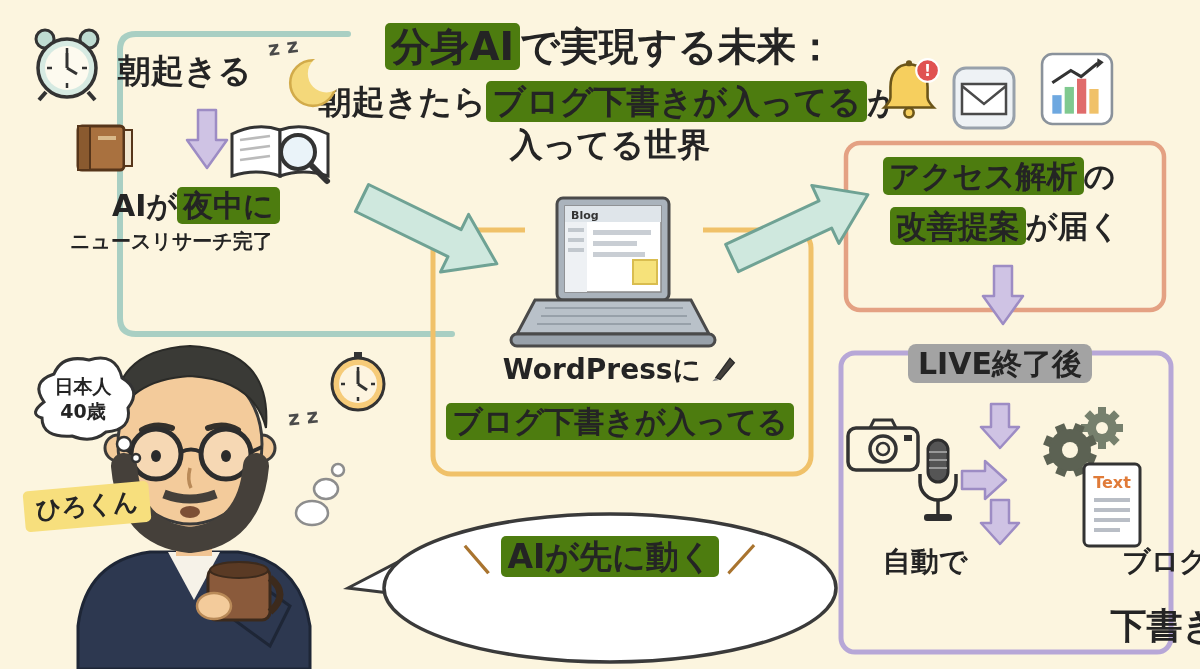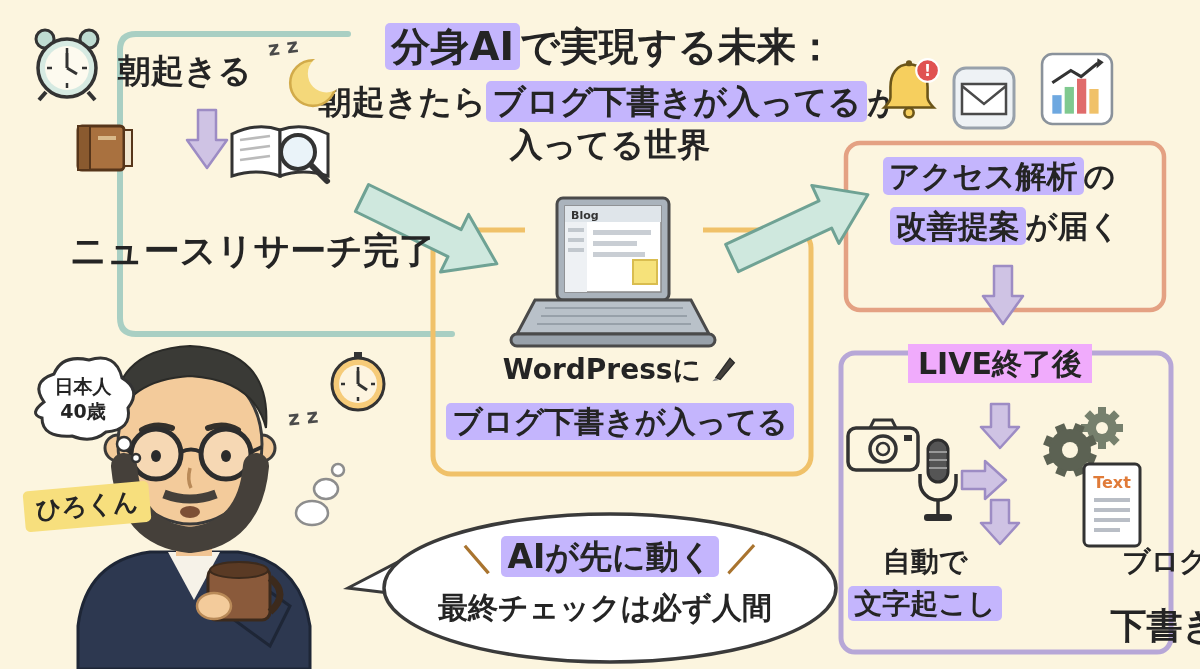--- a/index.html
+++ b/index.html
@@ -1,22 +1,22 @@
 <!DOCTYPE html>
 <html><head>
 <meta charset="utf-8">
 <style>
   body{margin:0;background:#e9e9e9}
   .canvas{position:relative;width:1200px;height:669px;background:#fcf5df;overflow:hidden;
           font-family:"DejaVu Sans",sans-serif;color:#242424}
   .abs{position:absolute}
   .t{font-weight:bold;line-height:1.3;white-space:nowrap}
   .ctr{text-align:center}
-  .hl{background:#c4b5fd;border-radius:5px;padding:1px 6px}
-  .hlt{background:#f0abfc;border-radius:0;padding:2px 10px}
+  .hl{background:#4d7c0f;border-radius:5px;padding:1px 6px}
+  .hlt{background:#a3a3a3;border-radius:8px;padding:2px 10px}
   .mark{color:#a9742f;font-weight:bold;padding:0 8px}
   svg{display:block}
 </style>
 </head>
 <body>
 
 <div class="canvas">
 
   <svg class="abs" style="left:0;top:0" width="1200" height="669" viewBox="0 0 1200 669">
 
@@ -87,21 +87,24 @@
     <path d="M10,22 Q35,10 58,18 L58,64 Q35,56 10,64 Z" fill="#fff" stroke="#333" stroke-width="3"></path>
     <path d="M106,22 Q81,10 58,18 L58,64 Q81,56 106,64 Z" fill="#fff" stroke="#333" stroke-width="3"></path>
     <line x1="58" y1="18" x2="58" y2="64" stroke="#333" stroke-width="2"></line>
     <line x1="18" y1="28" x2="48" y2="24" stroke="#bbb" stroke-width="2.5"></line>
     <line x1="18" y1="38" x2="48" y2="34" stroke="#bbb" stroke-width="2.5"></line>
     <line x1="18" y1="48" x2="48" y2="44" stroke="#bbb" stroke-width="2.5"></line>
     <circle cx="76" cy="40" r="17" fill="#dcebf5" fill-opacity="0.6" stroke="#333" stroke-width="4"></circle>
     <line x1="89" y1="53" x2="105" y2="69" stroke="#333" stroke-width="6" stroke-linecap="round"></line>
   </svg>
 
-  <div class="abs t" style="left:70px;top:228px;font-size:36px">ニュースリサーチ完了</div>
+  <div class="abs t" style="left:112px;top:186px;font-size:30px">
+    <span>AIが</span><span class="hl">夜中に</span>
+  </div>
+  <div class="abs t" style="left:70px;top:228px;font-size:20px">ニュースリサーチ完了</div>
 
   <svg class="abs" style="left:505px;top:196px" width="215" height="158" viewBox="0 0 215 158">
     <rect x="20" y="0" width="178" height="158" fill="#fcf5df"></rect>
     <rect x="52" y="2" width="112" height="102" rx="6" fill="#aab3bc" stroke="#4a4a4a" stroke-width="3"></rect>
     <rect x="60" y="10" width="96" height="86" fill="#fff" stroke="#888" stroke-width="1.5"></rect>
     <rect x="60" y="10" width="96" height="16" fill="#dfe5ea"></rect>
     <text x="66" y="23" font-size="11" font-weight="bold" fill="#333">Blog</text>
     <rect x="60" y="26" width="22" height="70" fill="#eef1f4"></rect>
     <rect x="63" y="32" width="16" height="4" fill="#c2c8ce"></rect>
     <rect x="63" y="42" width="16" height="4" fill="#c2c8ce"></rect>
@@ -215,23 +218,20 @@
     <rect x="4" y="4" width="56" height="82" rx="5" fill="#fff" stroke="#333" stroke-width="3"></rect>
     <text x="32" y="28" font-size="16" font-weight="bold" fill="#e07b39" text-anchor="middle">Text</text>
     <rect x="14" y="38" width="36" height="4" fill="#b9bec6"></rect>
     <rect x="14" y="48" width="36" height="4" fill="#b9bec6"></rect>
     <rect x="14" y="58" width="36" height="4" fill="#b9bec6"></rect>
     <rect x="14" y="68" width="26" height="4" fill="#b9bec6"></rect>
   </svg>
 
   <div class="abs ctr" style="left:830px;top:544px;width:190px">
     <div class="t" style="font-size:28px">自動で</div>
-    <div class="t" style="font-size:28px;margin-top:6px">
-      <span class="hl">文字起こし</span>
-    </div>
   </div>
   <div class="abs ctr" style="left:1100px;top:544px;width:130px">
     <div class="t" style="font-size:28px">ブログ</div>
     <div class="t" style="font-size:36px;margin-top:23px">下書き</div>
   </div>
 
   <svg class="abs" style="left:38px;top:316px" width="312" height="353" viewBox="0 0 312 353">
     <path d="M40,353 L40,310 Q48,245 112,236 L200,236 Q262,245 272,310 L272,353 Z" fill="#2d3850" stroke="#1e2636" stroke-width="3"></path>
     <polygon points="156,236 130,236 156,284 182,236" fill="#f6f2e8"></polygon>
     <rect x="138" y="200" width="36" height="40" fill="#f1c493"></rect>
@@ -291,15 +291,14 @@
     <circle cx="52" cy="15" r="6" fill="#fff" stroke="#8d8d8d" stroke-width="2.5"></circle>
   </svg>
 
   <svg class="abs" style="left:330px;top:508px" width="510" height="161" viewBox="0 0 510 161">
     <polygon points="72,52 84,88 18,80" fill="#fff" stroke="#3a3a3a" stroke-width="3"></polygon>
     <ellipse cx="280" cy="80" rx="226" ry="74" fill="#fff" stroke="#3a3a3a" stroke-width="3.5"></ellipse>
   </svg>
   <div class="abs t ctr" style="left:400px;top:536px;width:420px;font-size:33px">
     <span class="mark">＼</span><span class="hl">AIが先に動く</span><span class="mark">／</span>
   </div>
-  <div class="abs t ctr" style="left:385px;top:588px;width:440px;font-size:30px">最終チェックは必ず人間</div>
 
 </div>
 
 </body></html>

